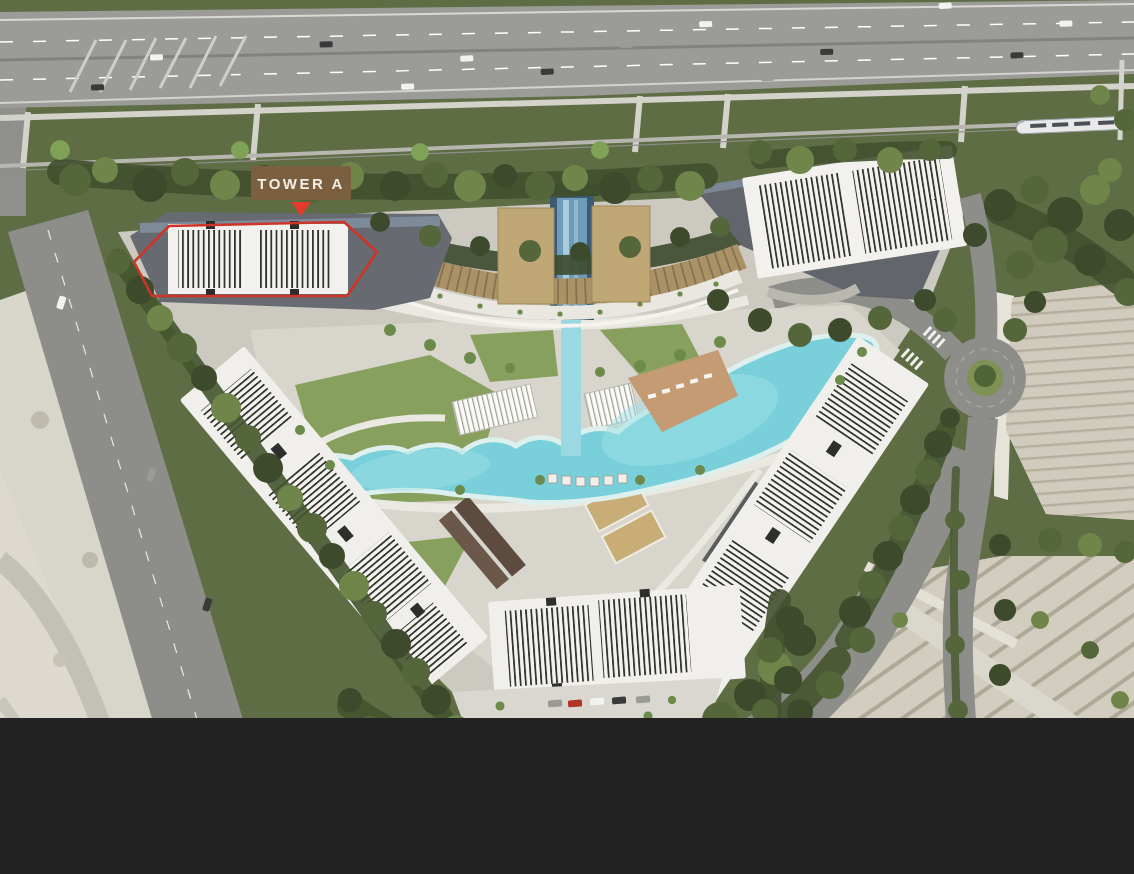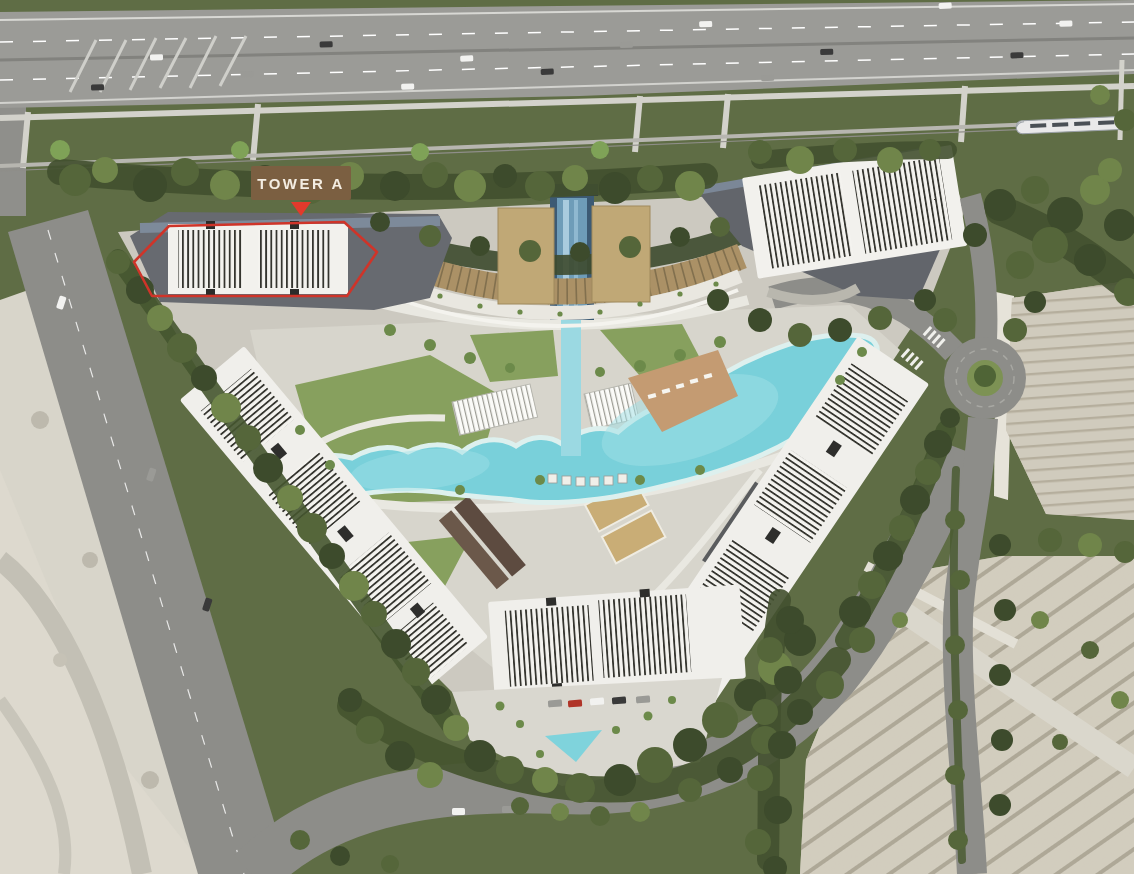--- a/index.html
+++ b/index.html
@@ -1,16 +1,16 @@
 <!DOCTYPE html>
 <html><head>
 <meta charset="utf-8">
 <style>
   html,body{margin:0;padding:0;background:#222;}
-  .stage{position:relative;width:1134px;height:874px;overflow:hidden;background:#5f6d45;
+  .stage{position:relative;width:1134px;height:718px;overflow:hidden;background:#5f6d45;
          font-family:"Liberation Sans", sans-serif;}
   svg{display:block}
   .tD{fill:#3d4b2c}.tM{fill:#55663a}.tL{fill:#70854a}.tP{fill:#7fa257}.tPalm{fill:#6c8a4a}
   .car-w{fill:#f2f2f0}.car-d{fill:#3a3a3a}.car-g{fill:#9a9a96}
   .lbl{font-weight:bold;font-size:15px;letter-spacing:2.5px}
 </style>
 </head>
 <body>
 
 <div class="stage">

